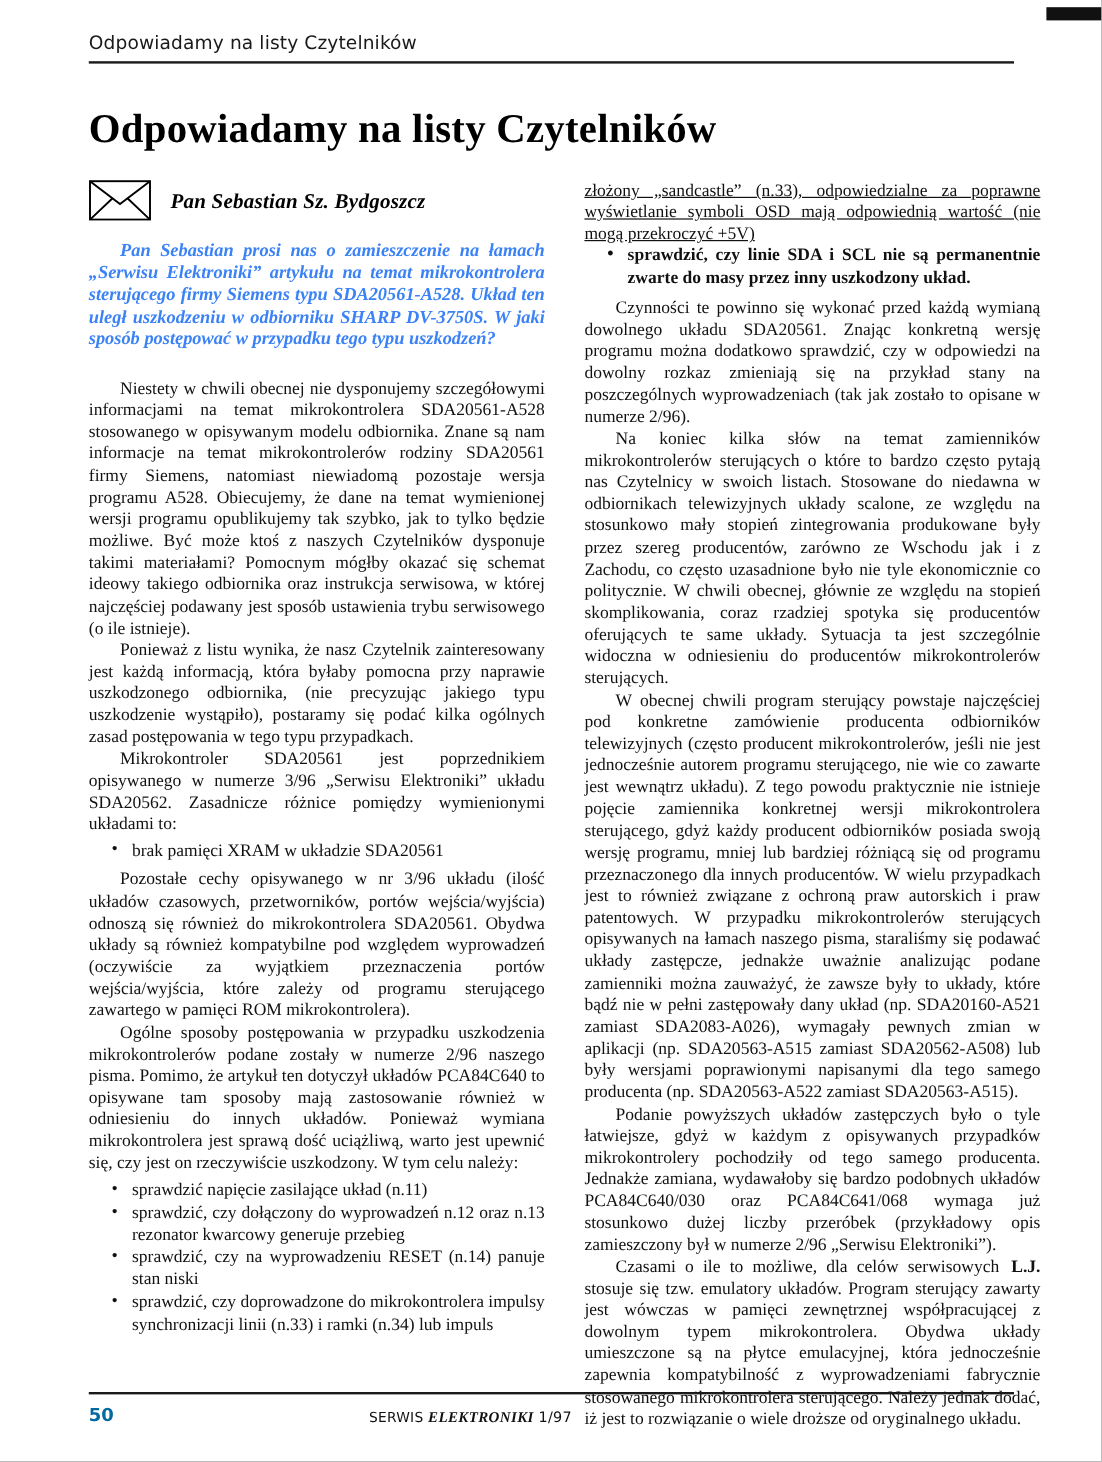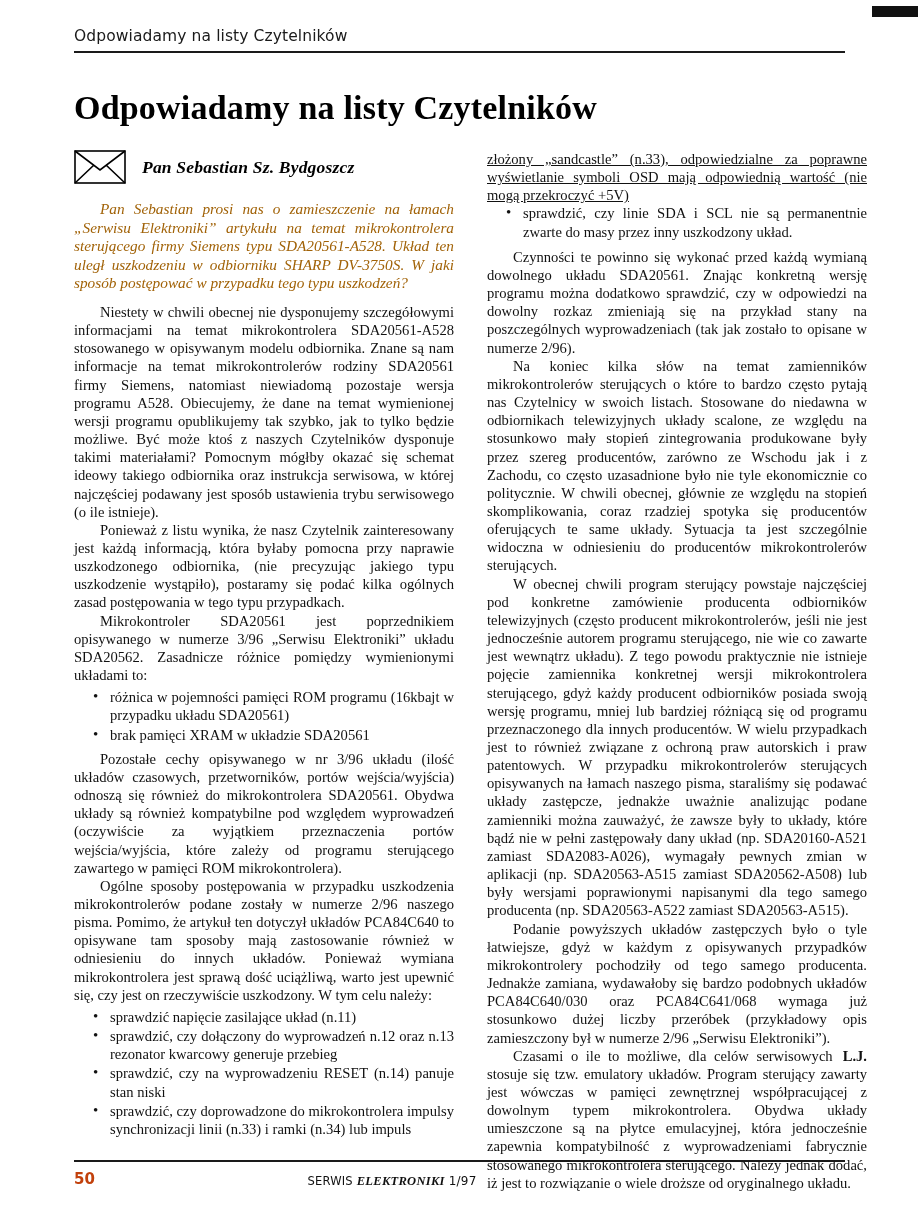--- a/index.html
+++ b/index.html
@@ -93,27 +93,27 @@
     font-style: italic;
     font-weight: bold;
     font-size: 17.5px;
     color: #000;
     letter-spacing: .2px;
     white-space: nowrap;
   }
   .question {
     font-family: "Liberation Serif", "DejaVu Serif", serif;
     font-style: italic;
-    font-weight: normal;
+    font-weight: bold;
     font-size: 15.3px;
     line-height: 18.6px;
     text-align: justify;
-    margin: 0 0 10px 0;
+    margin: 0 0 22px 0;
     text-indent: 26px;
-    color: #a16207;
+    color: #3b82f6;
   }
   p.body {
     margin: 0;
     text-indent: 26px;
   }
   p.body.noindent { text-indent: 0; text-decoration: underline; }
 
   ul.bullets {
     margin: 7px 0 7px 0;
     padding: 0 0 0 34px;
@@ -127,21 +127,21 @@
     padding-left: 2px;
   }
   ul.bullets li::before {
     content: "\2022";
     position: absolute;
     left: -15px;
     top: -1px;
     font-size: 15px;
   }
   
-  ul.bullets.cont { margin-top: 0; }
+  ul.bullets.cont { margin-top: 0; font-weight: bold; }
 
   .sig {
     font-family: "Liberation Serif", "DejaVu Serif", serif;
     font-weight: bold;
     font-size: 14.6px;
     float: right;
     margin-left: 10px;
   }
   .clearfix::after { content: ""; display: block; clear: both; }
 
@@ -154,21 +154,21 @@
     height: 2px;
     background: #1a1a1a;
   }
   .folio {
     position: absolute;
     left: 74px;
     top: 1170px;
     font-family: "DejaVu Sans", sans-serif;
     font-weight: bold;
     font-size: 15px;
-    color: #c2410c;
+    color: #0369a1;
   }
   .footer-center {
     position: absolute;
     left: 0;
     top: 1174px;
     width: 784px;
     text-align: center;
     font-family: "DejaVu Sans", sans-serif;
     font-size: 11.5px;
     color: #111;
@@ -206,21 +206,20 @@
       <span class="corr-name">Pan  Sebastian Sz.  Bydgoszcz</span>
     </div>
 
     <p class="question">Pan Sebastian prosi nas o zamieszczenie na łamach „Serwisu Elektroniki” artykułu na temat mikrokontrolera sterującego firmy Siemens typu SDA20561-A528. Układ ten uległ uszkodzeniu w odbiorniku SHARP DV-3750S. W jaki sposób postępować w przypadku tego typu uszkodzeń?</p>
 
     <p class="body">Niestety w chwili obecnej nie dysponujemy szczegółowymi informacjami na temat mikrokontrolera SDA20561-A528 stosowanego w opisywanym modelu odbiornika. Znane są nam informacje na temat mikrokontrolerów rodziny SDA20561 firmy Siemens, natomiast niewiadomą pozostaje wersja programu A528. Obiecujemy, że dane na temat wymienionej wersji programu opublikujemy tak szybko, jak to tylko będzie możliwe. Być może ktoś z naszych Czytelników dysponuje takimi materiałami? Pomocnym mógłby okazać się schemat ideowy takiego odbiornika oraz instrukcja serwisowa, w której najczęściej podawany jest sposób ustawienia trybu serwisowego (o ile istnieje).</p>
     <p class="body">Ponieważ z listu wynika, że nasz Czytelnik zainteresowany jest każdą informacją, która byłaby pomocna przy naprawie uszkodzonego odbiornika, (nie precyzując jakiego typu uszkodzenie wystąpiło), postaramy się podać kilka ogólnych zasad postępowania w tego typu przypadkach.</p>
     <p class="body">Mikrokontroler SDA20561 jest poprzednikiem opisywanego w numerze 3/96 „Serwisu Elektroniki” układu SDA20562. Zasadnicze różnice pomiędzy wymienionymi układami to:</p>
 
     <ul class="bullets tight">
-      <li>różnica w pojemności pamięci ROM programu (16kbajt w przypadku układu SDA20561)</li>
       <li>brak pamięci XRAM w układzie SDA20561</li>
     </ul>
 
     <p class="body">Pozostałe cechy opisywanego w nr 3/96 układu (ilość układów czasowych, przetworników, portów wejścia/wyjścia) odnoszą się również do mikrokontrolera SDA20561. Obydwa układy są również kompatybilne pod względem wyprowadzeń (oczywiście za wyjątkiem przeznaczenia portów wejścia/wyjścia, które zależy od programu sterującego zawartego w pamięci ROM mikrokontrolera).</p>
     <p class="body">Ogólne sposoby postępowania w przypadku uszkodzenia mikrokontrolerów podane zostały w numerze 2/96 naszego pisma. Pomimo, że artykuł ten dotyczył układów PCA84C640 to opisywane tam sposoby mają zastosowanie również w odniesieniu do innych układów. Ponieważ wymiana mikrokontrolera jest sprawą dość uciążliwą, warto jest upewnić się, czy jest on rzeczywiście uszkodzony. W tym celu należy:</p>
 
     <ul class="bullets tight">
       <li>sprawdzić napięcie zasilające układ (n.11)</li>
       <li>sprawdzić, czy dołączony do wyprowadzeń n.12 oraz n.13 rezonator kwarcowy generuje przebieg</li>
       <li>sprawdzić, czy na wyprowadzeniu RESET (n.14) panuje stan niski</li>

